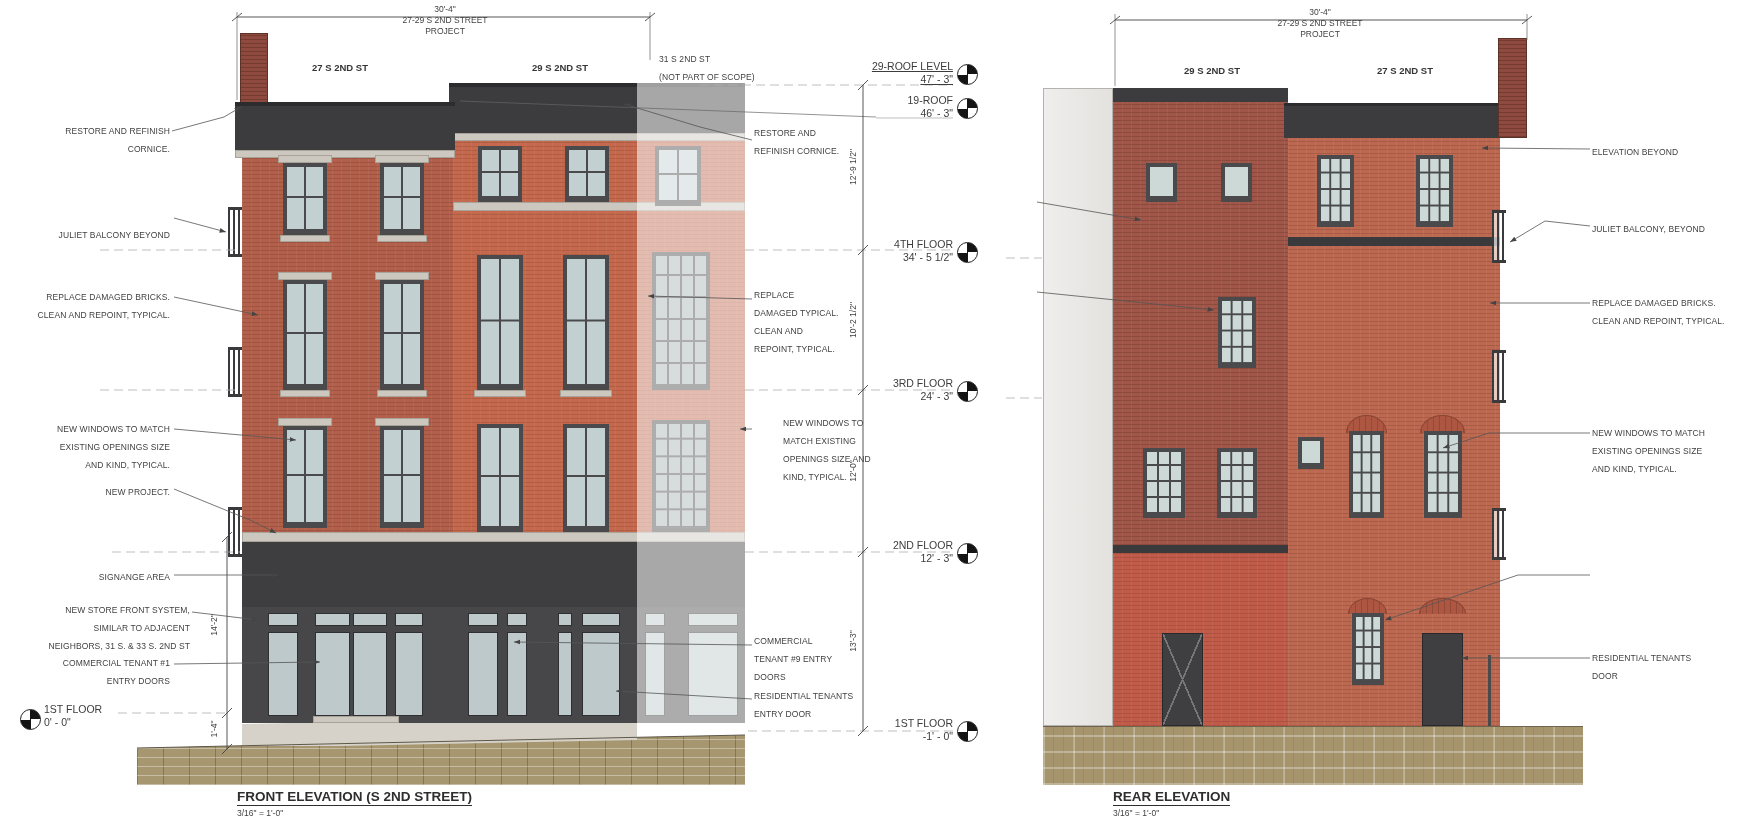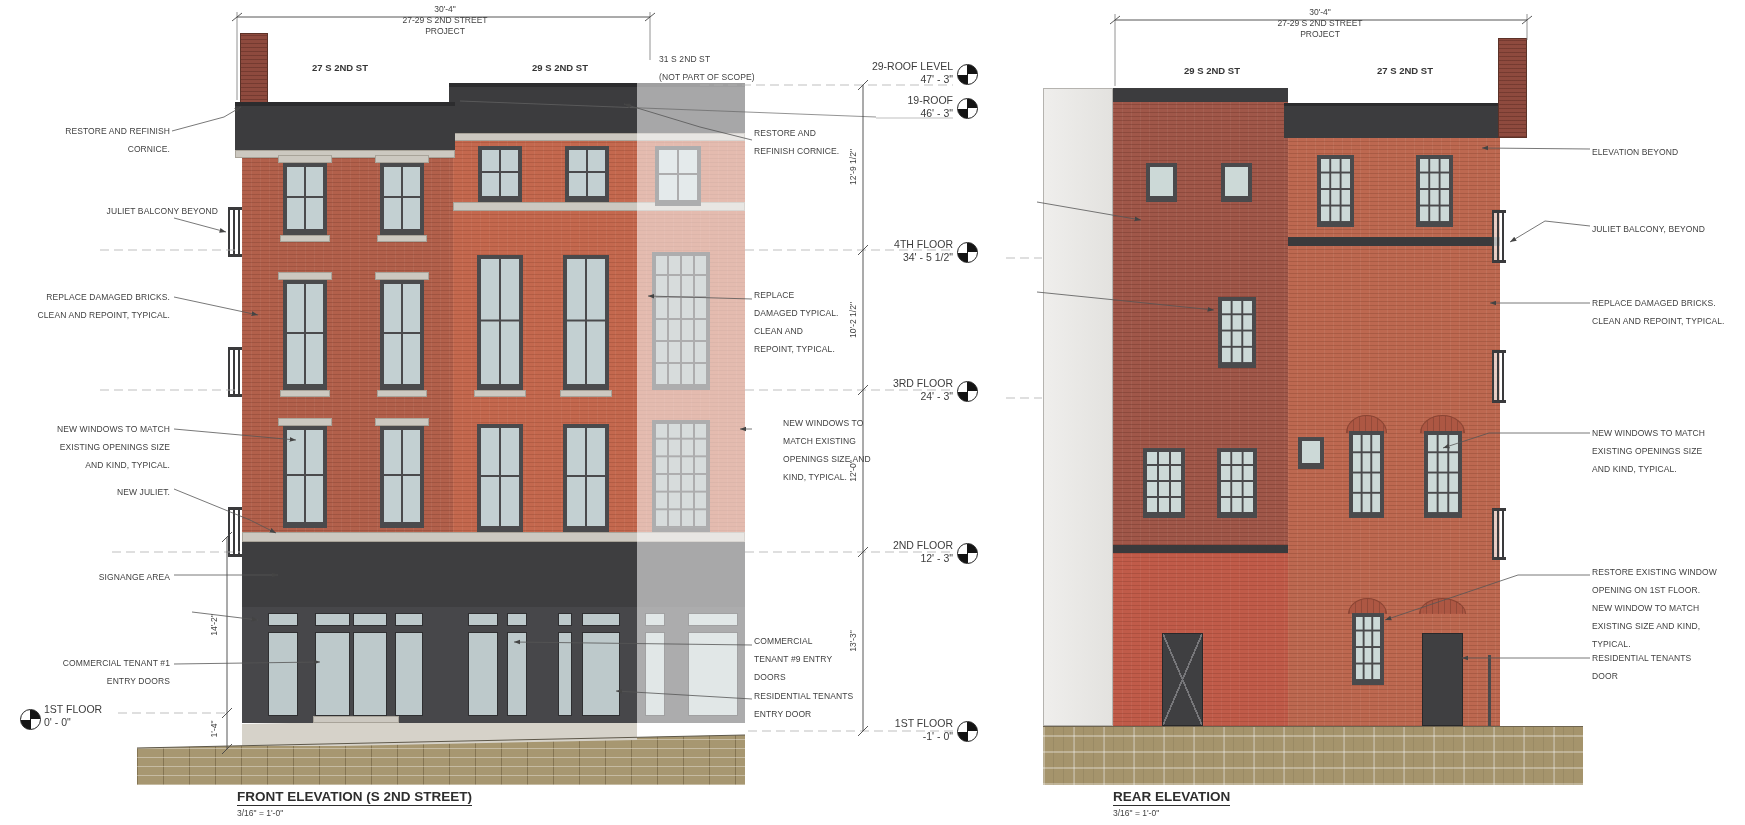--- a/index.html
+++ b/index.html
@@ -282,48 +282,51 @@
   <div class="dimtxt" style="left:390px;top:4px;width:110px;">30'-4"</div>
   <div class="dimtxt" style="left:360px;top:15px;width:170px;">27-29 S 2ND STREET
 PROJECT</div>
   <div class="bldglbl" style="left:280px;top:62px;width:120px;">27 S 2ND ST</div>
   <div class="bldglbl" style="left:500px;top:62px;width:120px;">29 S 2ND ST</div>
   <div class="note" style="left:659px;top:50px;width:120px;">31 S 2ND ST
 (NOT PART OF SCOPE)</div>
 
   <div class="note r" style="left:0;top:122px;width:170px;">RESTORE AND REFINISH
 CORNICE.</div>
-  <div class="note r" style="left:0;top:202px;width:170px;padding-left:48px;">JULIET BALCONY BEYOND</div>
+  <div class="note r" style="left:0;top:226px;width:170px;">JULIET BALCONY BEYOND</div>
   <div class="note r" style="left:0;top:288px;width:170px;">REPLACE DAMAGED BRICKS.
 CLEAN AND REPOINT, TYPICAL.</div>
   <div class="note r" style="left:0;top:420px;width:170px;">NEW WINDOWS TO MATCH
 EXISTING OPENINGS SIZE
 AND KIND, TYPICAL.</div>
-  <div class="note r" style="left:0;top:483px;width:170px;">NEW JULIET.</div>
+  <div class="note r" style="left:0;top:483px;width:170px;">NEW PROJECT.</div>
   <div class="note r" style="left:0;top:568px;width:170px;">SIGNANGE AREA</div>
+  <div class="note r" style="left:0;top:601px;width:190px;">NEW STORE FRONT SYSTEM,
+SIMILAR TO ADJACENT
+NEIGHBORS,  31 S. &amp; 33 S. 2ND ST</div>
   <div class="note r" style="left:0;top:654px;width:170px;">COMMERCIAL TENANT #1
 ENTRY DOORS</div>
 
   <div class="note" style="left:754px;top:124px;width:110px;">RESTORE AND
 REFINISH CORNICE.</div>
   <div class="note" style="left:754px;top:286px;width:110px;">REPLACE
 DAMAGED TYPICAL.
 CLEAN AND
 REPOINT, TYPICAL.</div>
   <div class="note" style="left:783px;top:414px;width:110px;">NEW WINDOWS TO
 MATCH EXISTING
 OPENINGS SIZE AND
 KIND, TYPICAL.</div>
   <div class="note" style="left:754px;top:632px;width:110px;">COMMERCIAL
 TENANT #9 ENTRY
 DOORS</div>
   <div class="note" style="left:754px;top:687px;width:120px;">RESIDENTIAL TENANTS
 ENTRY DOOR</div>
 
-  <div class="lvl" style="left:841px;top:60px;">
+  <div class="lvl" style="left:841px;top:60px;text-decoration:underline;">
     <div>29-ROOF LEVEL</div>
       <div>47' - 3"</div>
   </div>
   <div class="datum" style="left:957px;top:64px;"></div>
   <div class="lvl" style="left:841px;top:94px;">
     <div>19-ROOF</div>
       <div>46' - 3"</div>
   </div>
   <div class="datum" style="left:957px;top:98px;"></div>
   <div class="lvl" style="left:841px;top:238px;">
@@ -369,24 +372,19 @@
   <div class="bldglbl" style="left:1152px;top:65px;width:120px;">29 S 2ND ST</div>
   <div class="bldglbl" style="left:1345px;top:65px;width:120px;">27 S 2ND ST</div>
 
   <div class="note" style="left:1592px;top:143px;width:130px;">ELEVATION BEYOND</div>
   <div class="note" style="left:1592px;top:220px;width:140px;">JULIET BALCONY, BEYOND</div>
   <div class="note" style="left:1592px;top:294px;width:150px;">REPLACE DAMAGED BRICKS.
 CLEAN AND REPOINT, TYPICAL.</div>
   <div class="note" style="left:1592px;top:424px;width:140px;">NEW WINDOWS TO MATCH
 EXISTING OPENINGS SIZE
 AND KIND, TYPICAL.</div>
-  <div class="note" style="left:1592px;top:563px;width:145px;">RESTORE EXISTING WINDOW
-OPENING ON 1ST FLOOR.
-NEW WINDOW TO MATCH
-EXISTING SIZE AND KIND,
-TYPICAL.</div>
   <div class="note" style="left:1592px;top:649px;width:130px;">RESIDENTIAL TENANTS
 DOOR</div>
 
   <div class="title" style="left:1113px;top:789px;">REAR ELEVATION</div>
   <div class="scale" style="left:1113px;top:808px;">3/16" = 1'-0"</div>
 
 </div>
 
 </body></html>

